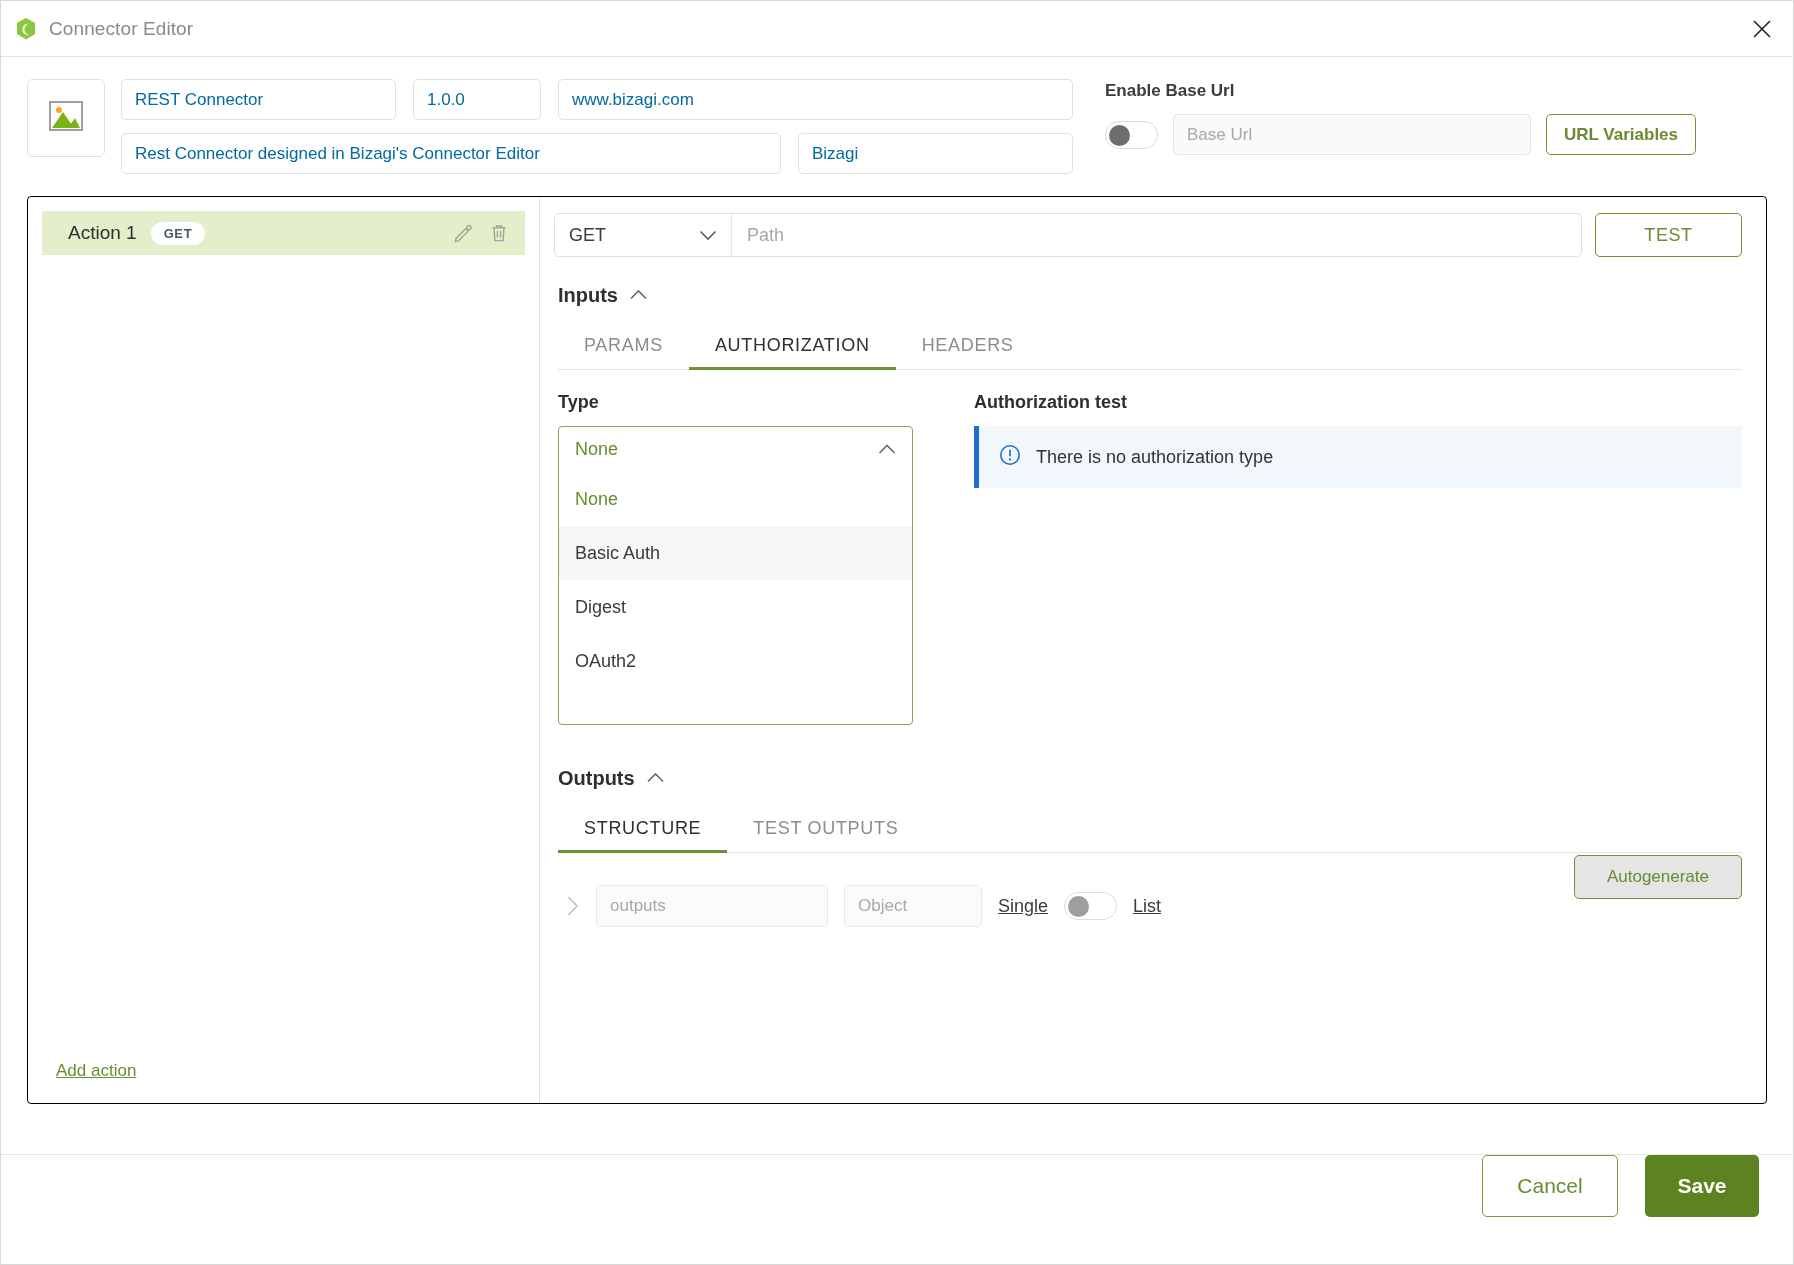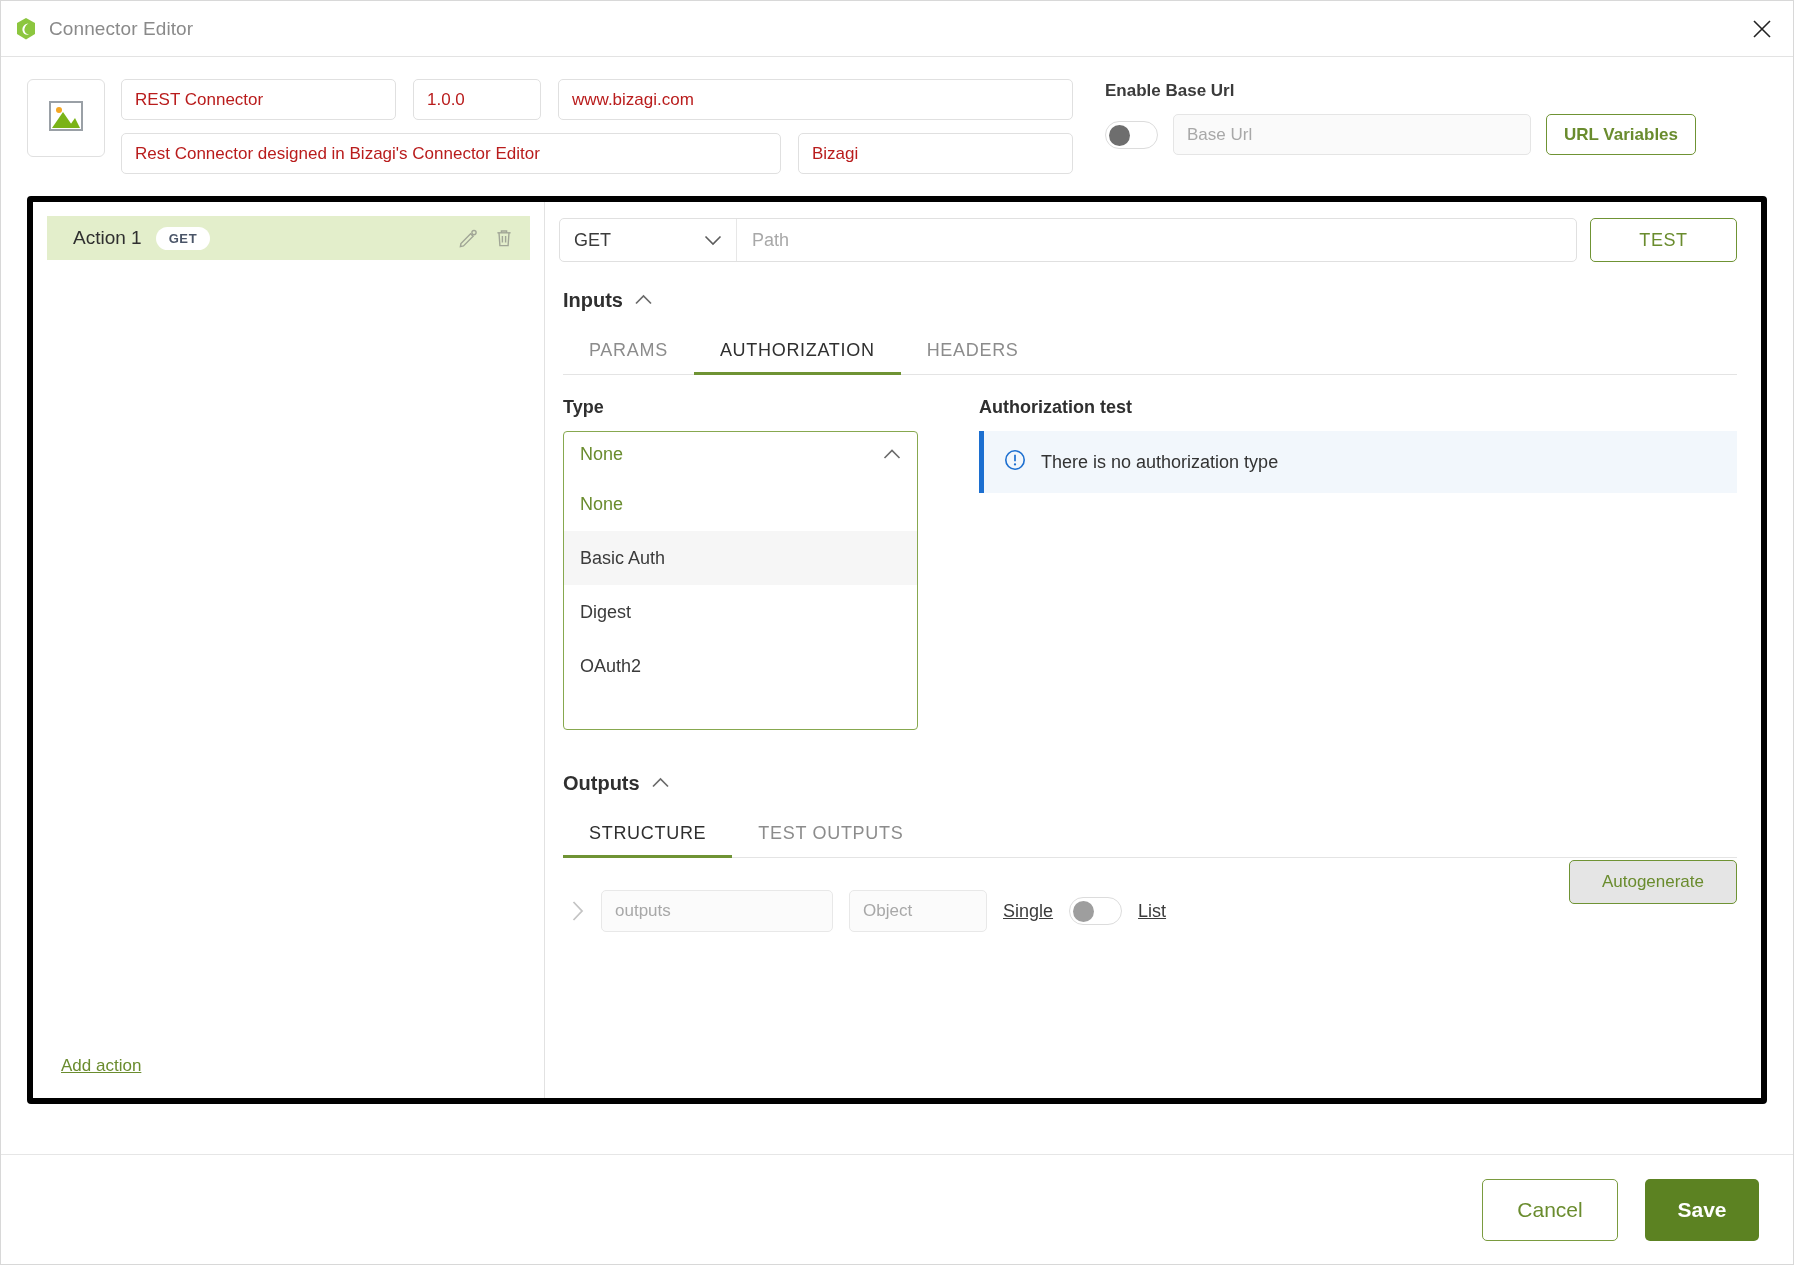--- a/index.html
+++ b/index.html
@@ -51,21 +51,21 @@
   }
   .fields-grid {
     display: flex; flex-direction: column; gap: 13px;
   }
   .field-row { display: flex; gap: 17px; }
   .tf {
     height: 41px;
     border: 1px solid #e0e0e0; border-radius: 5px;
     background: #ffffff;
     font-family: "Liberation Sans", sans-serif;
-    font-size: 17px; color: #b91c1c;
+    font-size: 17px; color: #0369a1;
     padding: 0 13px;
     outline: none;
   }
   .tf::placeholder { color: #a8a8a8; }
   .tf.name   { width: 275px; }
   .tf.vendor { width: 275px; }
   .tf.ver    { width: 128px; }
   .tf.url    { width: 515px; }
   .tf.desc   { width: 660px; }
 
@@ -94,21 +94,21 @@
     font-family: "Liberation Sans", sans-serif;
     font-size: 17px; font-weight: bold;
     padding: 0 17px; height: 41px;
     cursor: pointer; white-space: nowrap;
   }
 
   
   .body-wrap {
     margin: 6px 26px 0 26px;
     height: 908px;
-    border: 6px solid #000000; border-radius: 4px;
+    border: 1px solid #000000; border-radius: 4px;
     display: flex;
     background: #fff;
   }
   .left-pane {
     width: 512px; flex: none;
     border-right: 1px solid #e2e2e2;
     position: relative;
     padding: 14px 0 0 0;
   }
   .action-item {
@@ -238,21 +238,21 @@
     background: #e5e5e5; color: #6a8c2e;
     font-family: "Liberation Sans", sans-serif;
     font-size: 17px; padding: 0 32px; height: 44px; cursor: pointer;
   }
 
   
   .footer {
     position: absolute; left: 0; right: 0; bottom: 0;
     height: 110px;
     border-top: 1px solid #e6e6e6;
-    display: flex; align-items: center; justify-content: flex-end;
+    display: flex; align-items: flex-start; justify-content: flex-end;
     gap: 27px; padding-right: 34px;
     background: #fff;
   }
   .btn-cancel {
     width: 136px; height: 62px;
     border: 1.5px solid #7a9b3f; border-radius: 5px;
     background: #fff; color: #6a8c2e;
     font-family: "Liberation Sans", sans-serif;
     font-size: 21px; cursor: pointer;
   }

